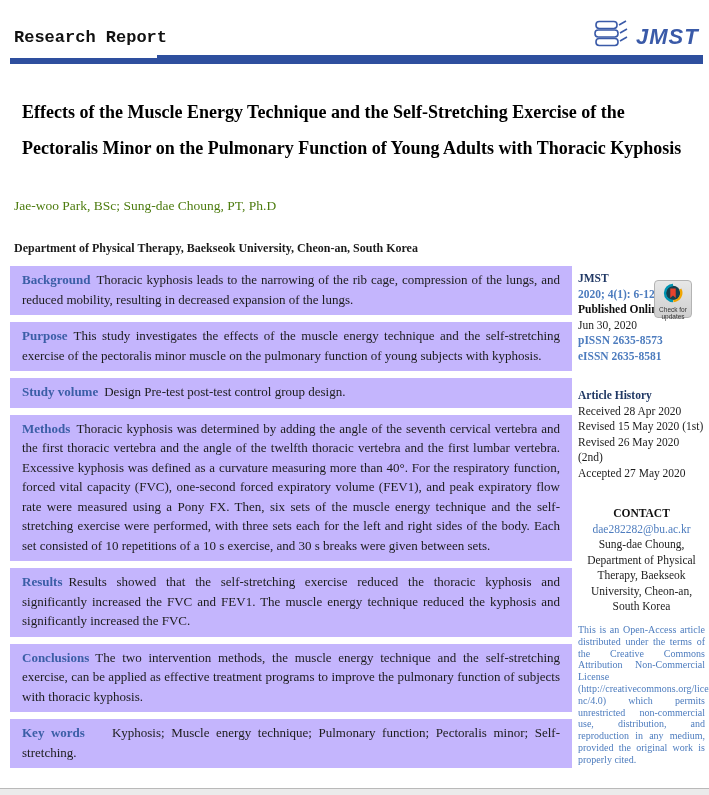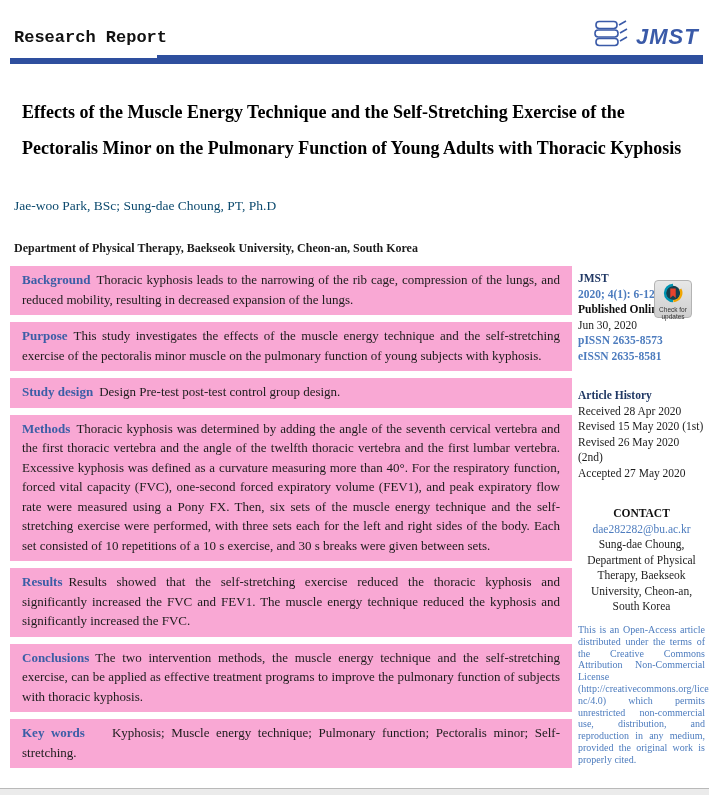--- a/index.html
+++ b/index.html
@@ -24,26 +24,26 @@
     font-weight:bold;font-style:italic;
     font-size:22px;color:#3a5aa8;letter-spacing:1px;
   }
   .bar-left{position:absolute;left:10px;top:58px;width:147px;height:6px;background:#2e4f9e;}
   .bar-right{position:absolute;left:157px;top:55px;width:546px;height:9px;background:#2e4f9e;}
   
   .article-title{
     position:absolute;left:14px;top:86px;width:678px;margin:8px;
     font-size:18px;font-weight:bold;line-height:36px;color:#000;
   }
-  .authors{position:absolute;left:14px;top:198px;font-size:13.5px;color:#0c4a6e;}
+  .authors{position:absolute;left:14px;top:198px;font-size:13.5px;color:#4d7c0f;}
   .affiliation{position:absolute;left:14px;top:241px;font-size:12px;font-weight:bold;color:#1c1c1c;}
   
   .abstract-col{position:absolute;left:10px;top:266px;width:562px;}
   .absec{
-    background:#f9a8d4;
+    background:#c4b5fd;
     padding:4px 12px 6px 12px;
     margin-bottom:7px;
     font-size:13px;line-height:19.5px;
     text-align:justify;
   }
   .ablabel{font-weight:bold;color:#3b5ea6;margin-right:6px;}
   .ablabel.wide{margin-right:27px;}
   
   .sidebar-block{
     position:absolute;left:578px;width:127px;
@@ -103,21 +103,21 @@
 
   <div class="absec">
     <span class="ablabel">Background</span><span>Thoracic kyphosis leads to the narrowing of the rib cage, compression of the lungs, and reduced mobility, resulting in decreased expansion of the lungs.</span>
   </div>
 
   <div class="absec">
     <span class="ablabel">Purpose</span><span>This study investigates the effects of the muscle energy technique and the self-stretching exercise of the pectoralis minor muscle on the pulmonary function of young subjects with kyphosis.</span>
   </div>
 
   <div class="absec">
-    <span class="ablabel">Study design</span><span>Design Pre-test post-test control group design.</span>
+    <span class="ablabel">Study volume</span><span>Design Pre-test post-test control group design.</span>
   </div>
 
   <div class="absec">
     <span class="ablabel">Methods</span><span>Thoracic kyphosis was determined by adding the angle of the seventh cervical vertebra and the first thoracic vertebra and the angle of the twelfth thoracic vertebra and the first lumbar vertebra. Excessive kyphosis was defined as a curvature measuring more than 40°. For the respiratory function, forced vital capacity (FVC), one-second forced expiratory volume (FEV1), and peak expiratory flow rate were measured using a Pony FX. Then, six sets of the muscle energy technique and the self-stretching exercise were performed, with three sets each for the left and right sides of the body. Each set consisted of 10 repetitions of a 10 s exercise, and 30 s breaks were given between sets.</span>
   </div>
 
   <div class="absec">
     <span class="ablabel">Results</span><span>Results showed that the self-stretching exercise reduced the thoracic kyphosis and significantly increased the FVC and FEV1. The muscle energy technique reduced the kyphosis and significantly increased the FVC.</span>
   </div>
 

